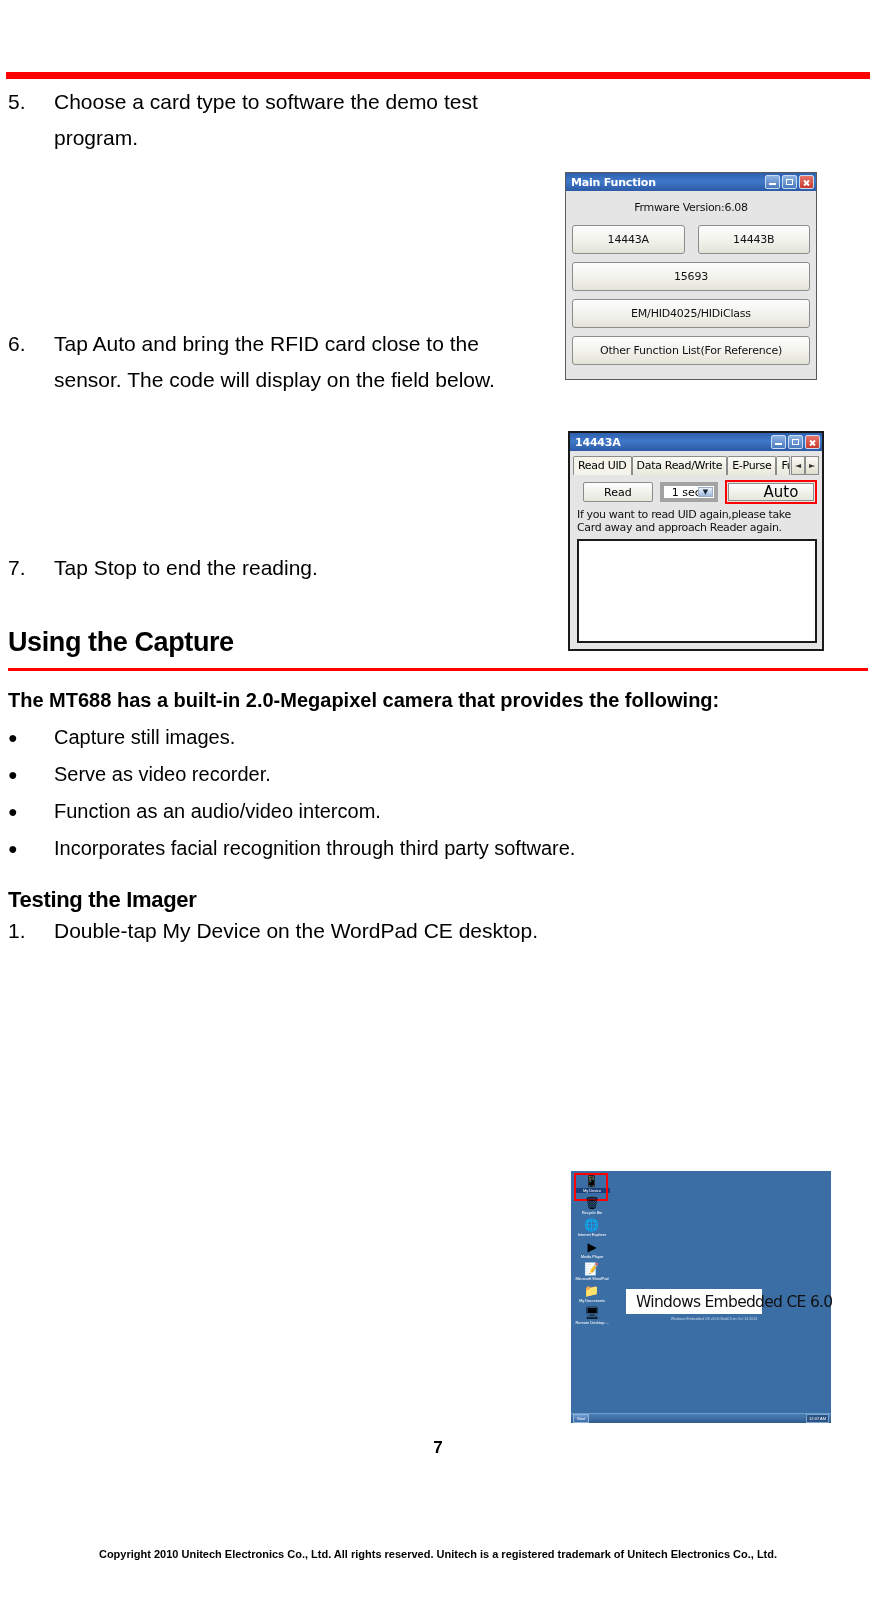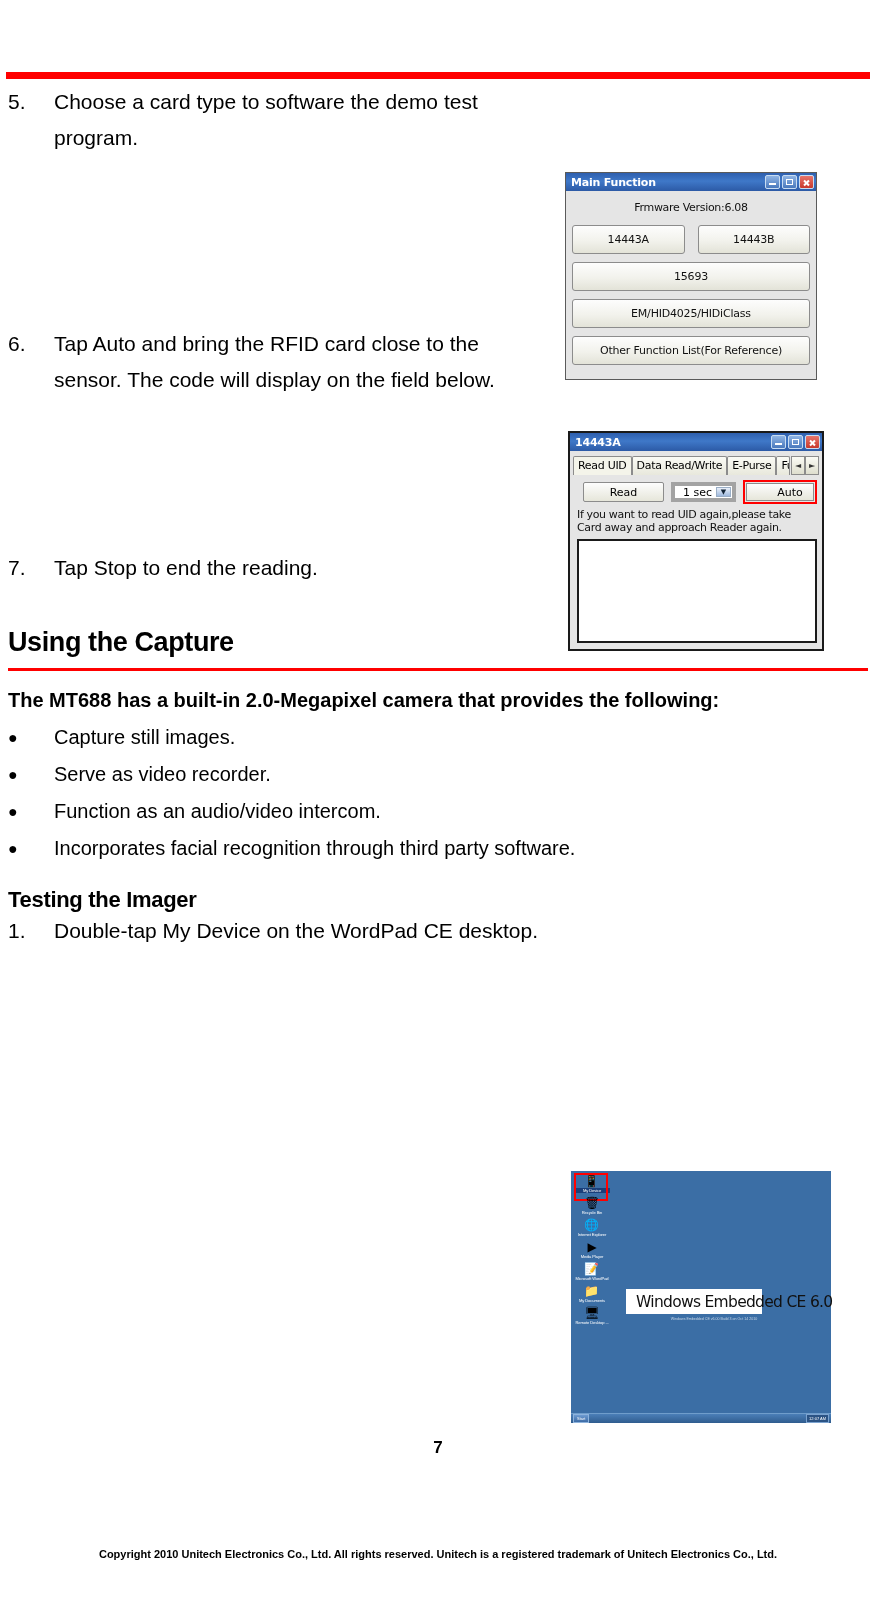--- a/index.html
+++ b/index.html
@@ -202,25 +202,25 @@
     background: linear-gradient(to bottom,#eaf0fa,#9fb9dd);
     border: 1px solid #9aaec6;
     display: flex; align-items: center; justify-content: center;
     font-size: 7px; color: #123;
   }
   .autowrap {
     border: 2px solid #ff0000;
     padding: 1px;
   }
   .autobtn {
-    width: 68px; height: 18px;
+    width: 86px; height: 18px;
     background: linear-gradient(to bottom,#fdfdfd,#e6e6da);
     border: 1px solid #8c8c8c;
     display: flex; align-items: center; justify-content: center;
-    font-size: 11px;
+    font-size: 15px;
     padding-left: 20px;
   }
   .hint {
     font-size: 11px;
     line-height: 13px;
     margin: 2px 2px 5px 4px;
     letter-spacing: -0.35px;
     color: #111;
   }
   .bigfield {

